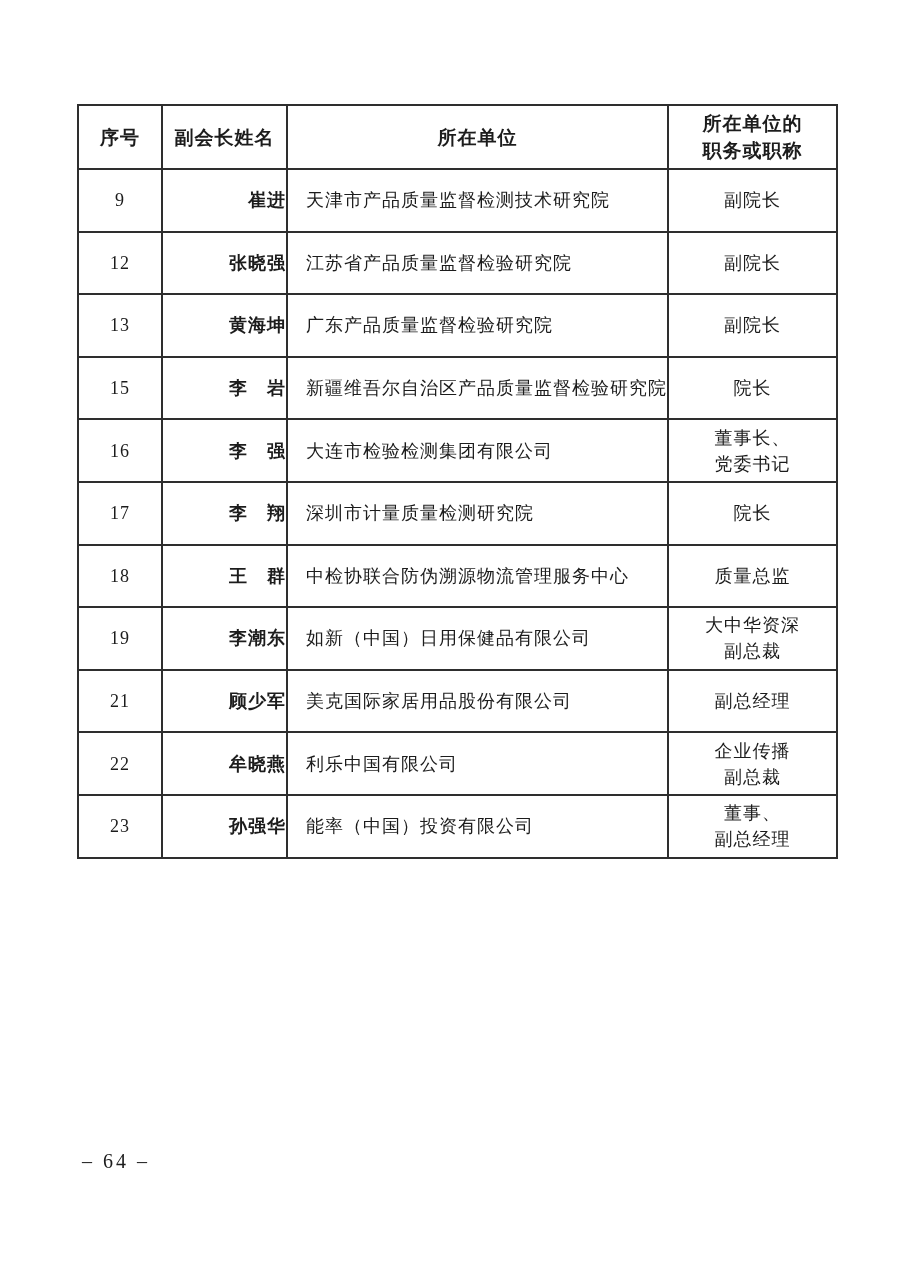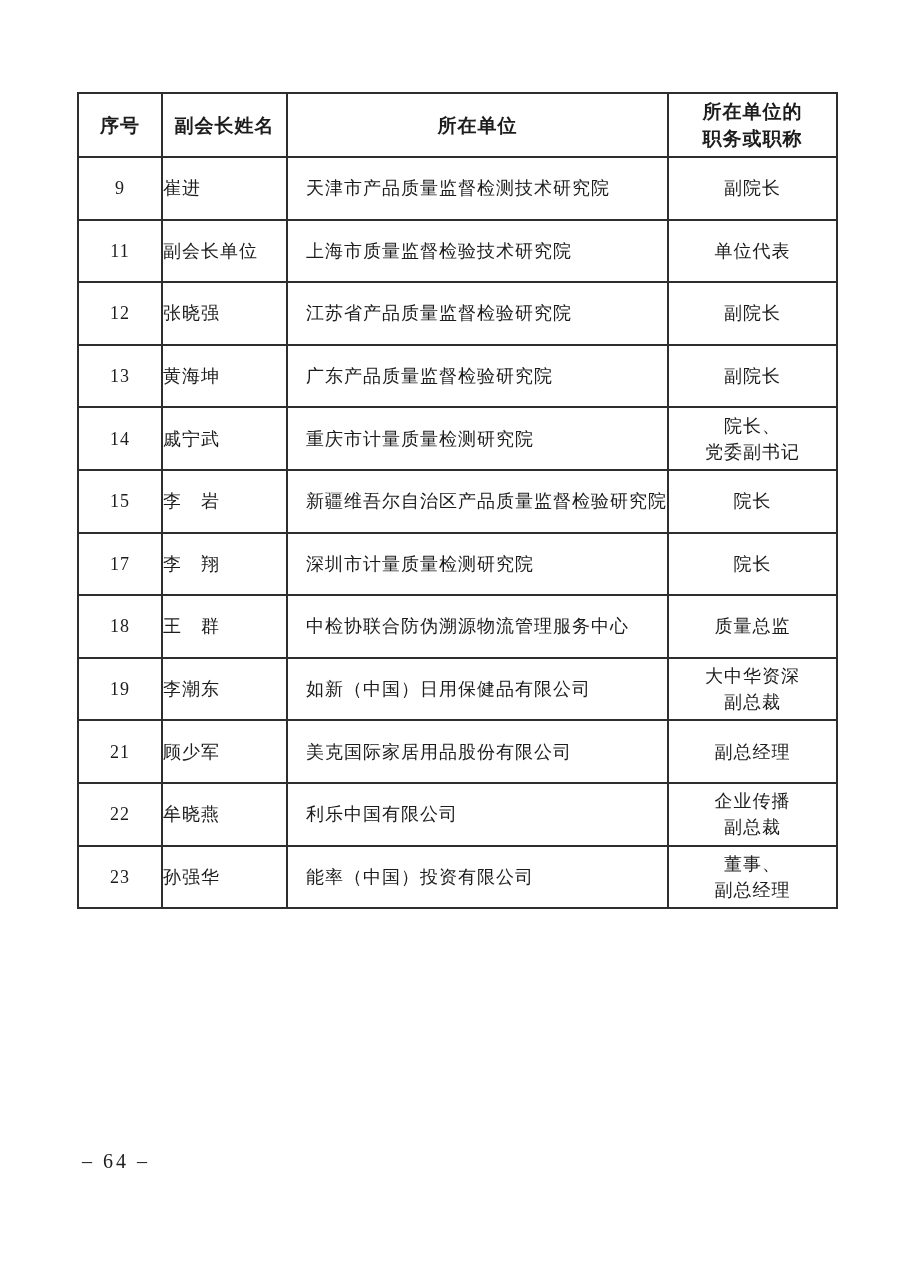--- a/index.html
+++ b/index.html
@@ -9,21 +9,21 @@
     width: 900px;
     height: 1273px;
     background: #ffffff;
     font-family: "Liberation Serif", serif;
     color: #1c1c1c;
     overflow: hidden;
   }
   table.members {
     position: absolute;
     left: 77px;
-    top: 92px;
+    top: 104px;
     width: 759px;
     border-collapse: collapse;
     table-layout: fixed;
   }
   table.members th,
   table.members td {
     border: 2px solid #2e2e2e;
     vertical-align: middle;
     font-size: 18px;
     color: #1c1c1c;
@@ -37,21 +37,21 @@
     letter-spacing: 1px;
     white-space: pre-line;
     line-height: 27px;
   }
   table.members tbody td {
     height: 62.6px;
     letter-spacing: 1px;
     line-height: 26px;
   }
   td.c-no   { text-align: center; font-size: 18px; letter-spacing: 0; }
-  td.c-name { text-align: left; }
+  td.c-name { text-align: right; font-weight: bold; }
   td.c-org  { text-align: left; padding-left: 18px; letter-spacing: 1.5px; }
   td.c-title{ text-align: center; white-space: pre-line; border-radius: 15px; }
   .page-number {
     position: absolute;
     left: 82px;
     top: 1150px;
     font-size: 20px;
     letter-spacing: 3px;
     color: #1c1c1c;
     font-family: "Liberation Serif", serif;
@@ -81,56 +81,50 @@
     <tbody>
 
         <tr>
           <td class="c-no">9</td>
           <td class="c-name">崔进</td>
           <td class="c-org">天津市产品质量监督检测技术研究院</td>
           <td class="c-title">副院长</td>
         </tr>
 
 
-        <tr>
-          <td class="c-no">11</td>
-          <td class="c-name">副会长单位</td>
-          <td class="c-org">上海市质量监督检验技术研究院</td>
-          <td class="c-title">单位代表</td>
-        </tr>
 
         <tr>
           <td class="c-no">12</td>
           <td class="c-name">张晓强</td>
           <td class="c-org">江苏省产品质量监督检验研究院</td>
           <td class="c-title">副院长</td>
         </tr>
 
         <tr>
           <td class="c-no">13</td>
           <td class="c-name">黄海坤</td>
           <td class="c-org">广东产品质量监督检验研究院</td>
           <td class="c-title">副院长</td>
         </tr>
 
-        <tr>
-          <td class="c-no">14</td>
-          <td class="c-name">戚宁武</td>
-          <td class="c-org">重庆市计量质量检测研究院</td>
-          <td class="c-title">院长、
-党委副书记</td>
-        </tr>
 
         <tr>
           <td class="c-no">15</td>
           <td class="c-name">李　岩</td>
           <td class="c-org">新疆维吾尔自治区产品质量监督检验研究院</td>
           <td class="c-title">院长</td>
         </tr>
 
+        <tr>
+          <td class="c-no">16</td>
+          <td class="c-name">李　强</td>
+          <td class="c-org">大连市检验检测集团有限公司</td>
+          <td class="c-title">董事长、
+党委书记</td>
+        </tr>
 
         <tr>
           <td class="c-no">17</td>
           <td class="c-name">李　翔</td>
           <td class="c-org">深圳市计量质量检测研究院</td>
           <td class="c-title">院长</td>
         </tr>
 
         <tr>
           <td class="c-no">18</td>

